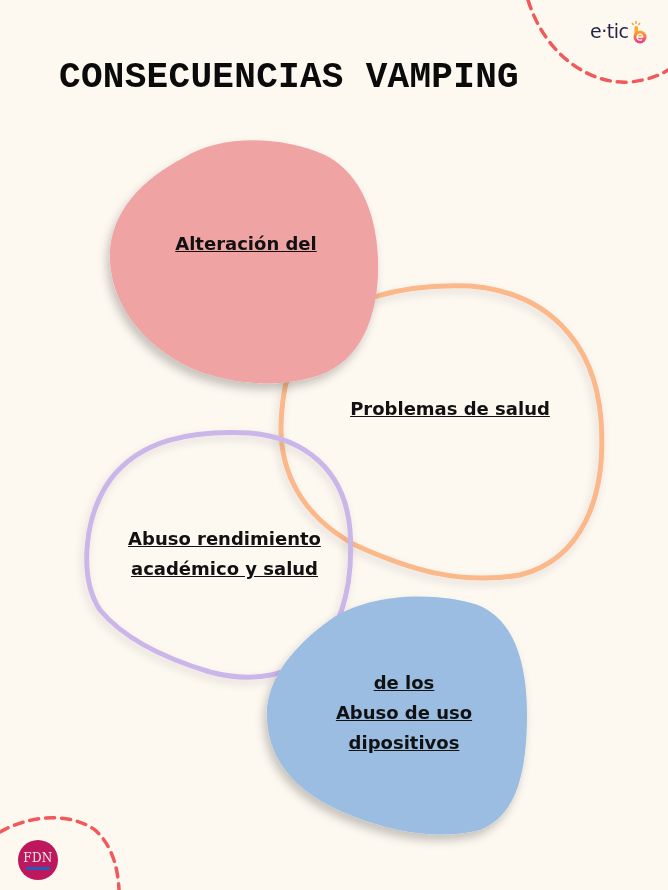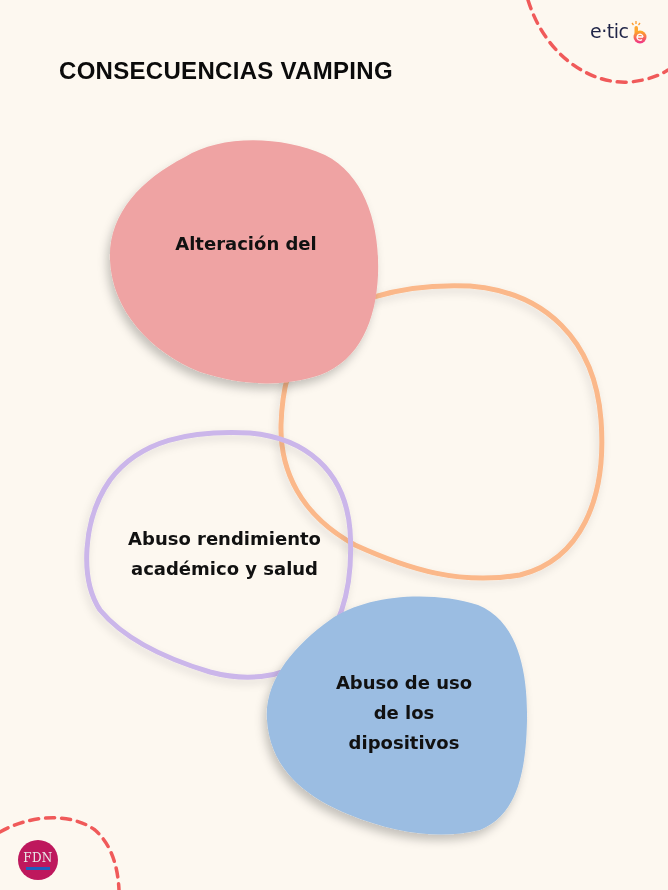--- a/index.html
+++ b/index.html
@@ -5,22 +5,22 @@
   html, body { margin: 0; padding: 0; }
   body {
     width: 668px; height: 890px; overflow: hidden;
     background: #fdf8f0;
     font-family: "DejaVu Sans", sans-serif;
     position: relative;
   }
   .canvas { position: absolute; left: 0; top: 0; width: 668px; height: 890px; }
   .title {
     position: absolute; left: 59px; top: 57px;
-    font-family: Liberation Sans, sans-serif;
-    font-weight: bold; font-size: 24px; letter-spacing: 0.3px;
+    font-family: Liberation Mono, monospace;
+    font-weight: bold; font-size: 36px; letter-spacing: 0.3px;
     color: #0b0b0b; white-space: nowrap;
   }
   .logo {
     position: absolute; left: 590px; top: 20px;
     display: flex; 
   }
   .logo-text {
     font-family: "DejaVu Sans", sans-serif;
     font-size: 19px; color: #1f2447; letter-spacing: -0.5px;
   }
@@ -34,21 +34,21 @@
   .fdn-text {
     font-family: "DejaVu Serif", serif; font-size: 12px; color: #e8e8e8;
     letter-spacing: 0.3px; line-height: 12px; margin-top: 2px;
   }
   .fdn-bar { width: 24px; height: 3px; background: #1f5fbf; margin-top: 3px; }
   .label {
     position: absolute; text-align: center;
     font-family: "DejaVu Sans", sans-serif; font-weight: bold;
     font-size: 18px; line-height: 30px; color: #111111;
   }
-  .label span { display: block; }
+  .label span { display: block; text-decoration: underline; }
 </style>
 </head>
 <body>
 
 <svg class="canvas" viewBox="0 0 668 890" width="668" height="890">
   <defs>
     <filter id="sh" x="-20%" y="-20%" width="140%" height="140%">
       <feDropShadow dx="-3" dy="6" stdDeviation="5" flood-color="#000" flood-opacity="0.22"></feDropShadow>
     </filter>
     <filter id="shl" x="-20%" y="-20%" width="140%" height="140%">
@@ -91,24 +91,25 @@
 <div class="fdn">
   <span class="fdn-text">FDN</span>
   <span class="fdn-bar"></span>
 </div>
 
 <div class="label" style="left:146px; top:229px; width:200px;">
   <span>Alteración del</span>
 </div>
 
 <div class="label" style="left:330px; top:394px; width:240px;">
+  <span>Problemas de salud</span>
 </div>
 
 <div class="label" style="left:112px; top:524px; width:225px;">
   <span>Abuso rendimiento</span>
   <span>académico y salud</span>
 </div>
 
 <div class="label" style="left:304px; top:668px; width:200px;">
+  <span>de los</span>
   <span>Abuso de uso</span>
-  <span>de los</span>
   <span>dipositivos</span>
 </div>
 
 </body></html>

